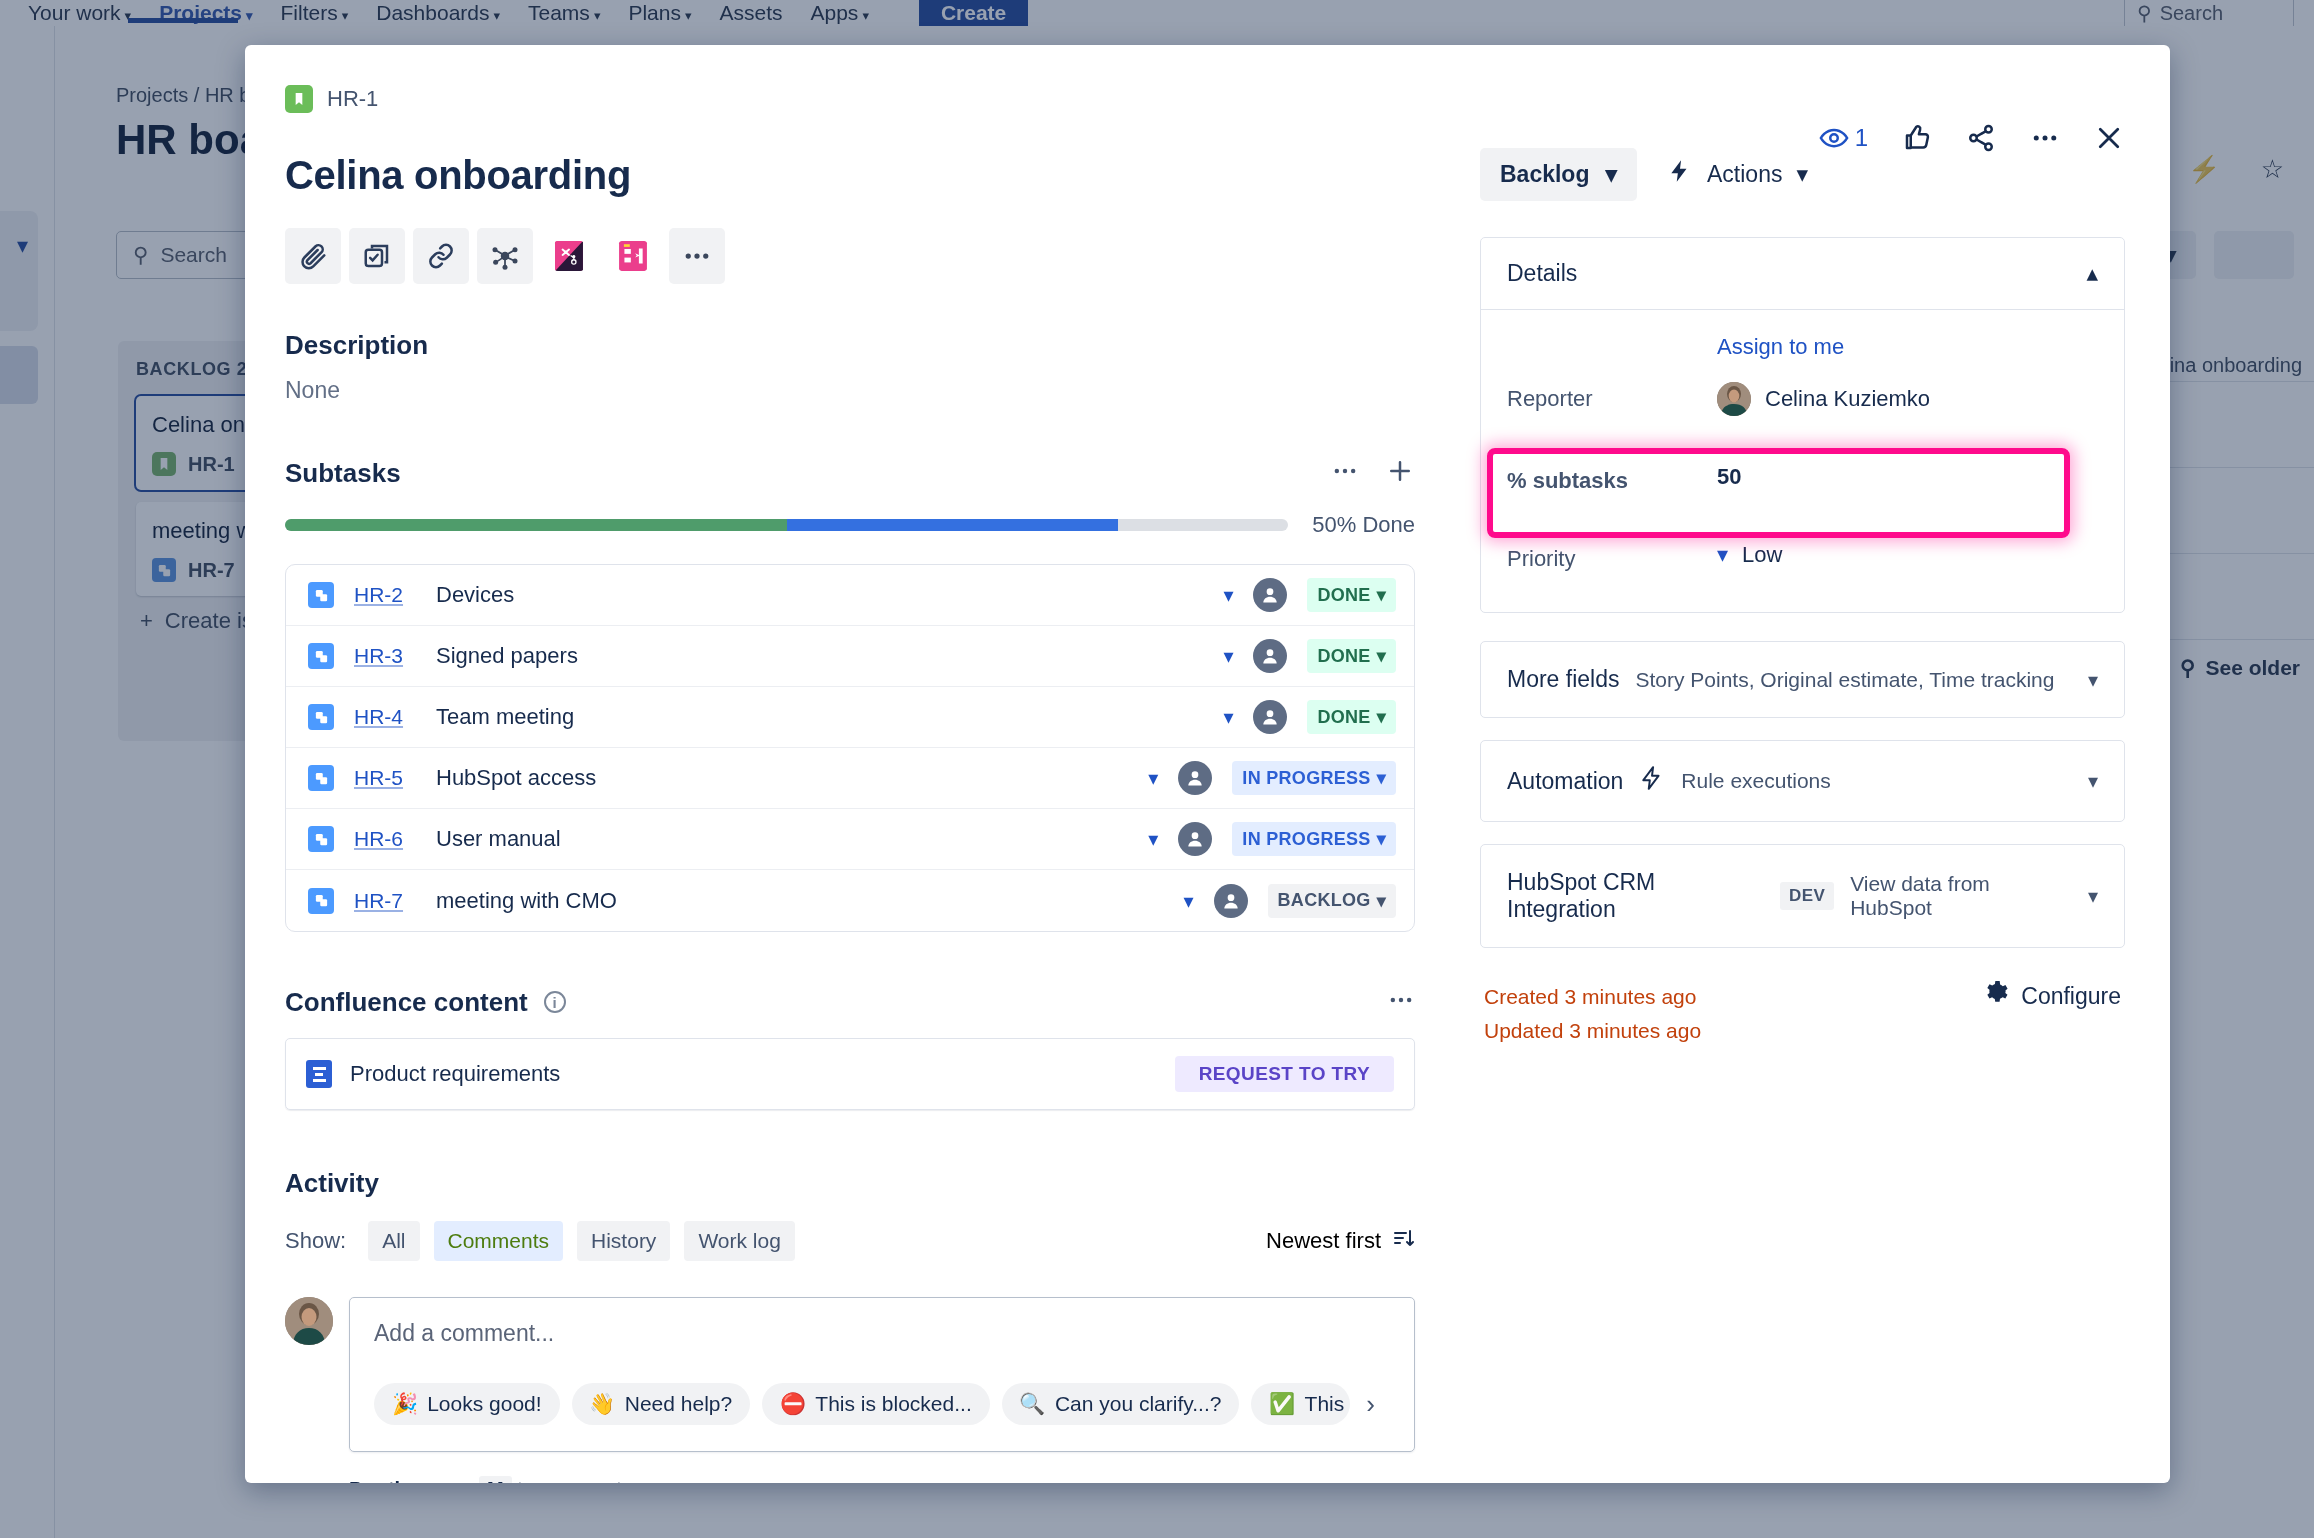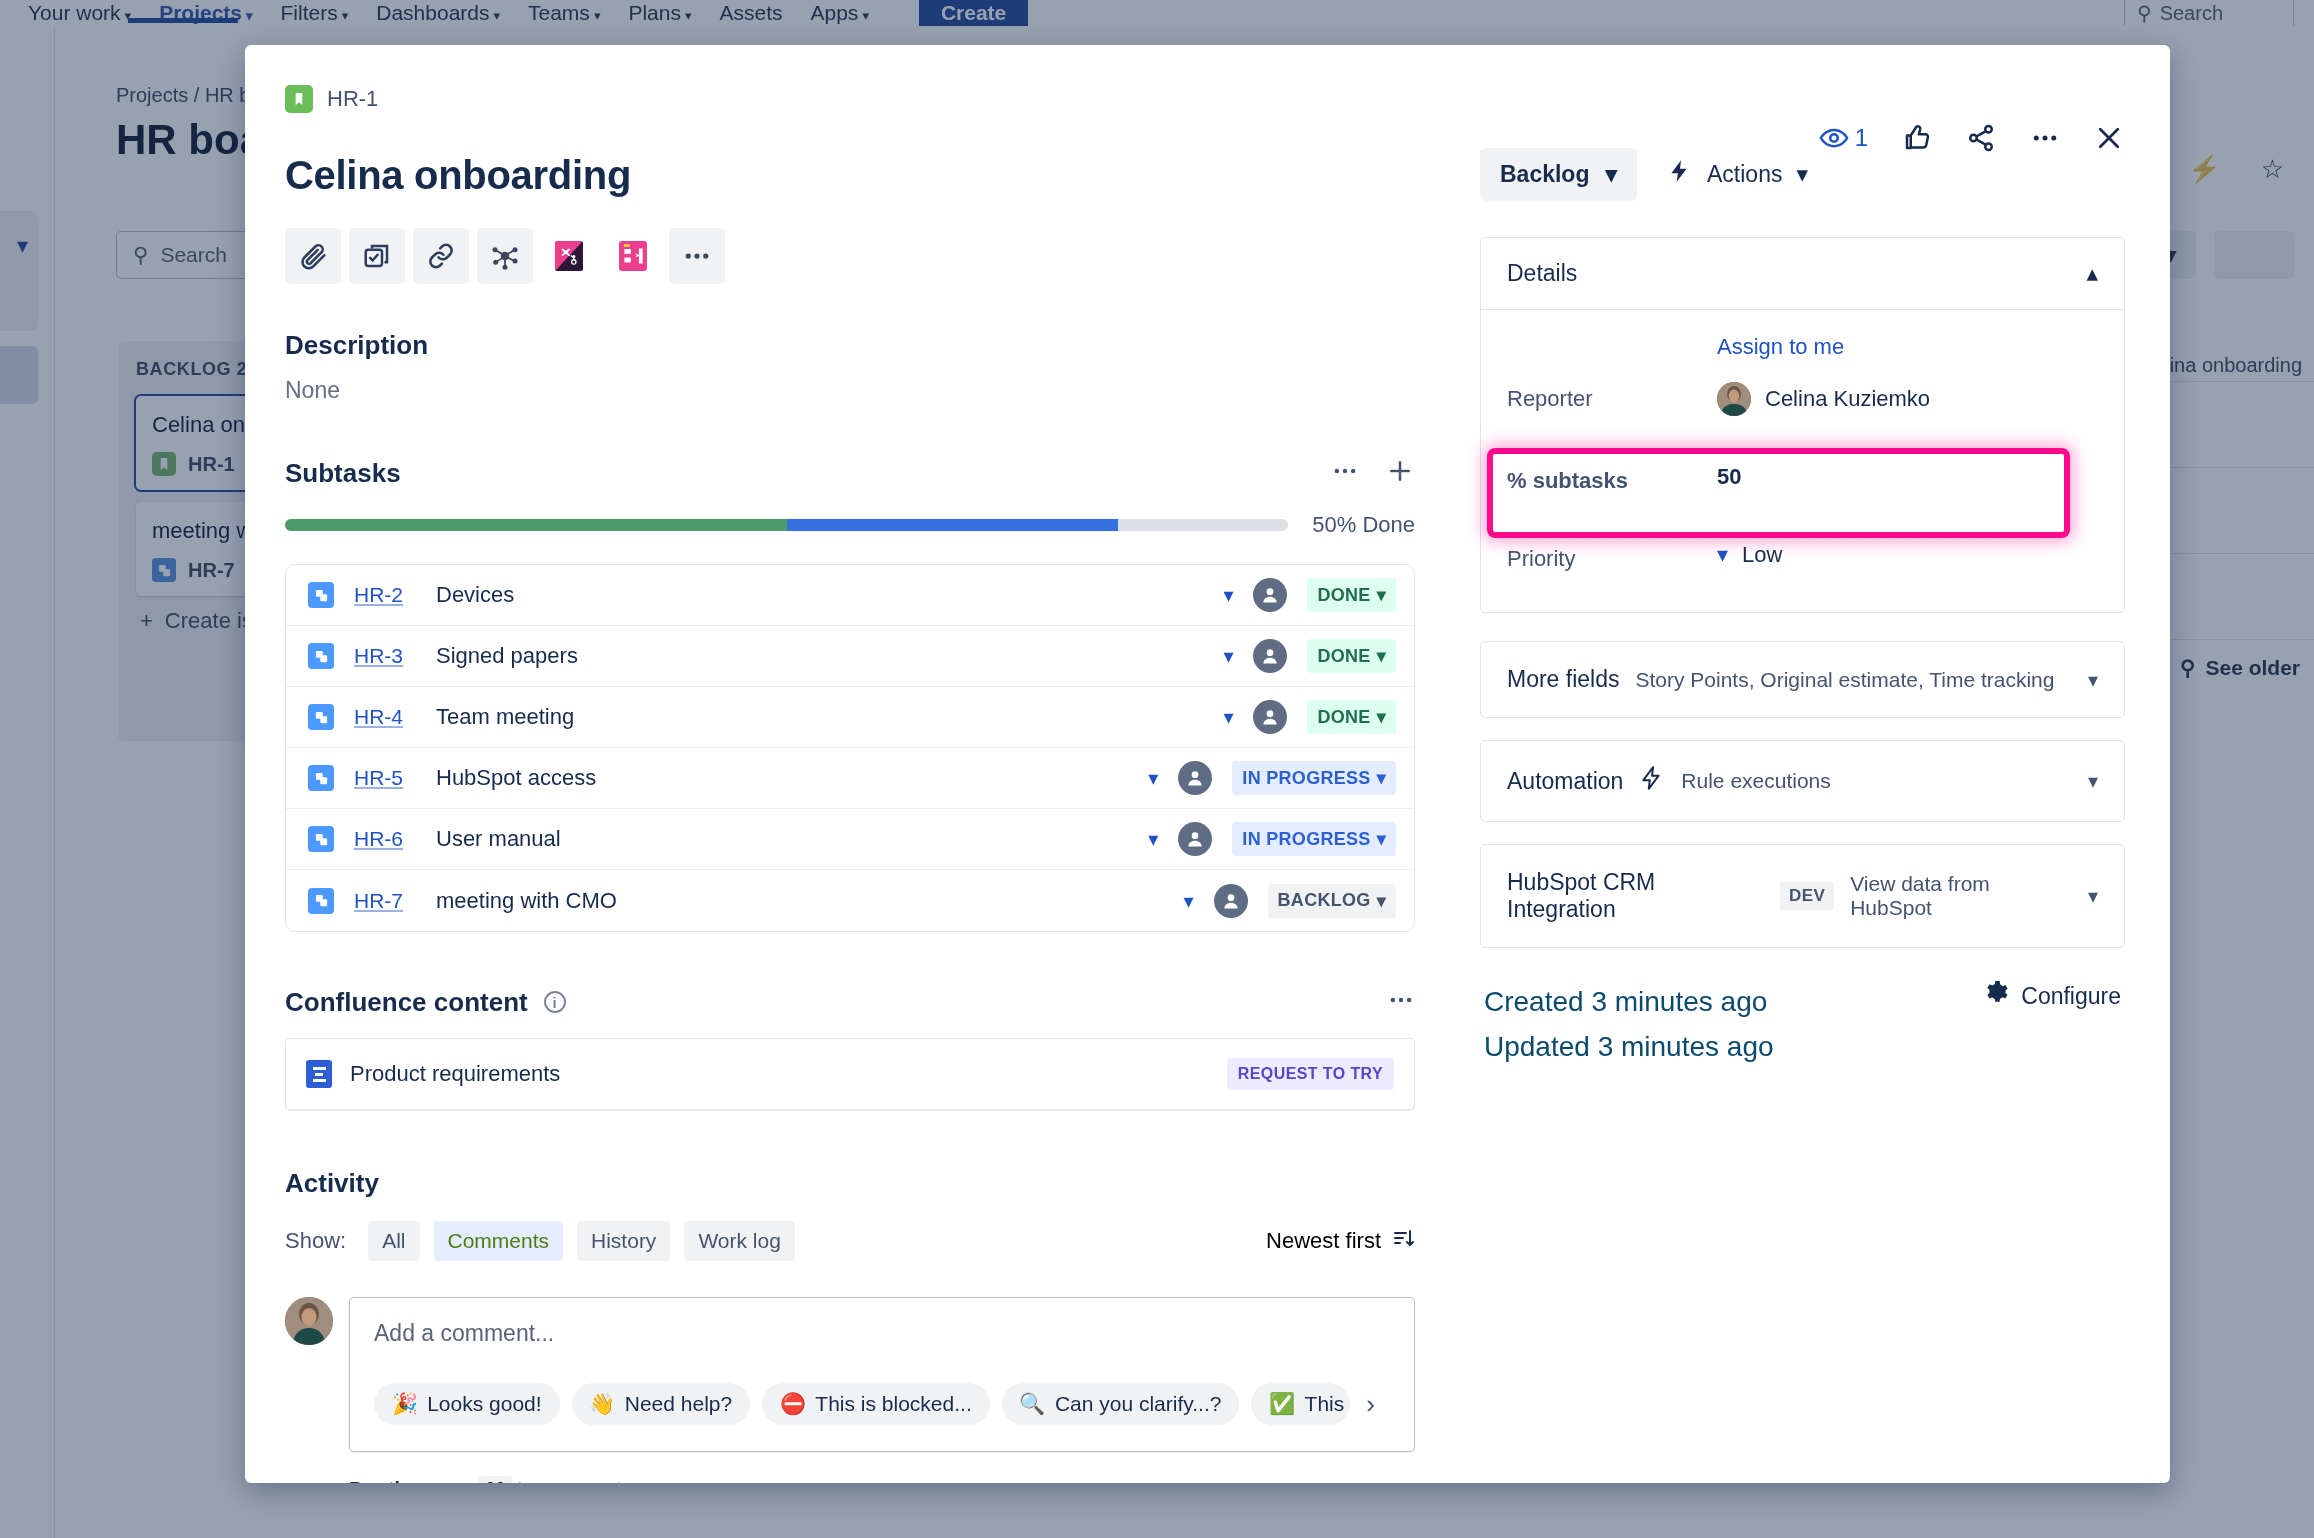--- a/index.html
+++ b/index.html
@@ -165,21 +165,21 @@
   .conf-head-left { display: flex; align-items: center; gap: 16px; }
   .info-circle { width: 22px; height: 22px; border: 2px solid #7b8799; border-radius: 50%; color: #7b8799; font-size: 15px; display: flex; align-items: center; justify-content: center; font-weight: 700; }
   .conf-card {
     border: 1px solid #dfe3eb; border-radius: 5px; height: 72px;
     display: flex; align-items: center; padding: 0 20px; gap: 18px;
     box-shadow: 0 1px 1px rgba(9,30,66,0.08);
   }
   .conf-doc-icon { width: 26px; height: 28px; background: #2c5fd4; border-radius: 3px; display: flex; flex-direction: column; justify-content: center; align-items: center; gap: 3px; flex: none; }
   .conf-doc-icon i { display: block; background: #fff; height: 3px; }
   .conf-name { font-size: 22px; color: #172b4d; flex: 1; }
-  .req-try { font-size: 16px; font-weight: 700; letter-spacing: 0.4px; color: #5a44c7; background: #eeeaff; padding: 7px 11px; border-radius: 4px; }
+  .req-try { font-size: 19px; font-weight: 700; letter-spacing: 0.4px; color: #5a44c7; background: #eeeaff; padding: 7px 24px; border-radius: 4px; }
 
   
   .activity-title { font-size: 26px; font-weight: 700; color: #172b4d; margin: 58px 0 22px 0; }
   .activity-filters { display: flex; align-items: center; gap: 14px; margin-bottom: 36px; }
   .show-label { font-size: 22px; color: #44546f; margin-right: 8px; }
   .filter-chip { font-size: 21px; padding: 8px 14px; border-radius: 4px; background: #f1f2f4; color: #44546f; cursor: pointer; }
   .filter-chip.active { background: #e3edff; color: #4d7c0f; font-weight: 500; }
   .sort-btn { margin-left: auto; font-size: 22px; color: #000000; display: flex; align-items: center; gap: 10px; }
 
   .comment-row { display: flex; gap: 16px; align-items: flex-start; }
@@ -237,21 +237,21 @@
 
   .collapse-card {
     border: 1px solid #dfe3eb; border-radius: 5px; padding: 24px 26px; margin-bottom: 22px;
     display: flex; align-items: center; gap: 16px; font-size: 23px; color: #172b4d; cursor: pointer;
   }
   .cc-sub { font-size: 21px; color: #44546f; font-weight: 400; }
   .cc-caret { margin-left: auto; color: #44546f; font-size: 20px; }
   .dev-badge { background: #f1f2f4; color: #44546f; font-size: 17px; font-weight: 700; padding: 4px 9px; border-radius: 3px; letter-spacing: 0.4px; }
 
   .meta-foot { display: flex; justify-content: space-between; align-items: flex-start; margin-top: 32px; padding: 0 4px; }
-  .meta-time { font-size: 28px; color: #0c4a6e; line-height: 1.6; }
+  .meta-time { font-size: 21px; color: #c2410c; line-height: 1.6; }
   .configure-btn { display: flex; align-items: center; gap: 12px; font-size: 23px; color: #172b4d; cursor: pointer; }
 </style>
 </head>
 <body>
 
 <div id="bg-layer">
 
   <div class="bg-topnav">
     <div style="width:0"></div>
     <div class="bg-nav-item"><span>Your work</span><span class="bg-nav-caret">▾</span></div>

